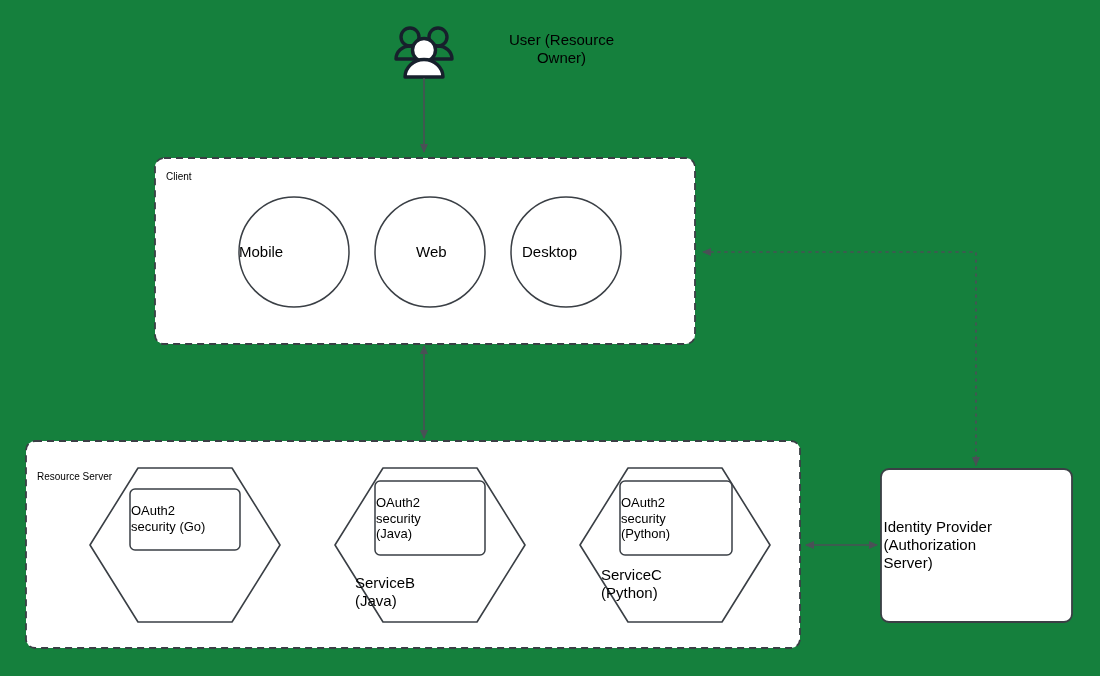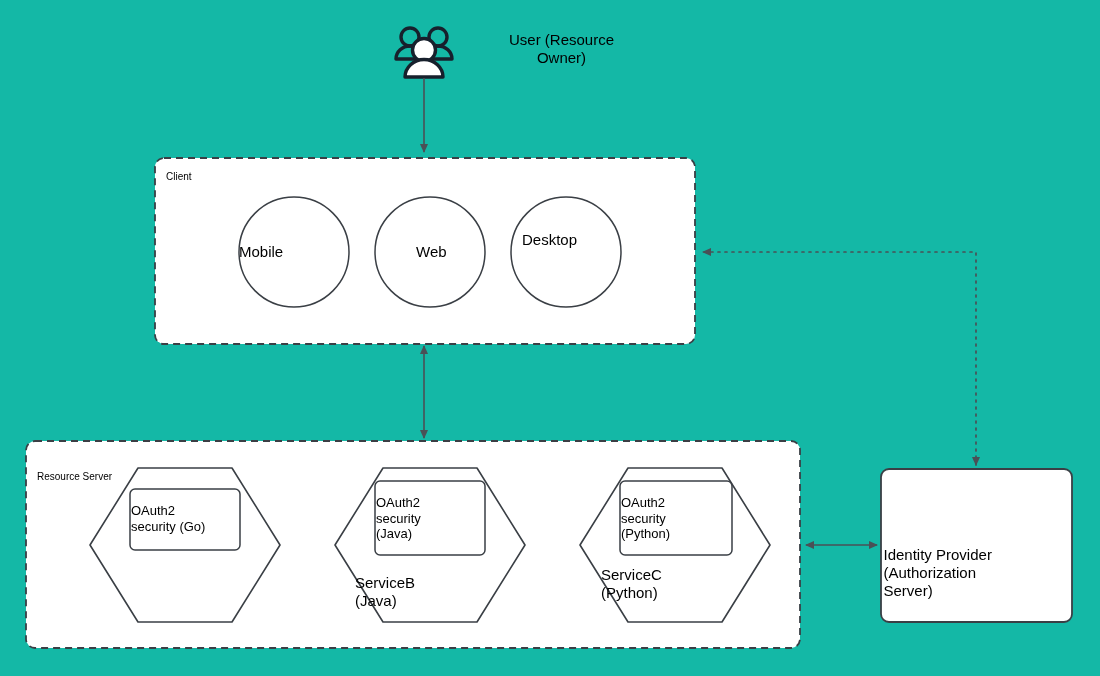--- a/index.html
+++ b/index.html
@@ -10,21 +10,21 @@
   }
   body {
     font-family: "Liberation Sans", sans-serif;
     color: #000000;
     -webkit-font-smoothing: antialiased;
   }
   #canvas {
     position: relative;
     width: 1100px;
     height: 676px;
-    background: #14b8a6;
+    background: #15803d;
     overflow: hidden;
   }
   .svg-layer {
     position: absolute;
     left: 0;
     top: 0;
     width: 1100px;
     height: 676px;
   }
   .label {
@@ -111,36 +111,36 @@
     <path d="M976,465 L976,252 L703,252" fill="none" stroke="#4a5056" stroke-width="1.7" stroke-dasharray="2 5" stroke-linecap="round" marker-start="url(#arrowStart)" marker-end="url(#arrowEndDot)"></path>
   </svg>
 
   <div class="label user-text" style="left:474px; top:31px; width:175px;">User (Resource
 Owner)</div>
 
   <div class="label group-title" style="left:166px; top:171px;">Client</div>
 
   <div class="label label-center node-text" style="left:294px; top:252px; width:110px;">Mobile</div>
   <div class="label label-center node-text" style="left:430px; top:252px; width:110px;margin-left:41px;">Web</div>
-  <div class="label label-center node-text" style="left:566px; top:240px; width:88px;">Desktop</div>
+  <div class="label label-center node-text" style="left:566px; top:252px; width:88px;">Desktop</div>
 
   <div class="label group-title" style="left:37px; top:471px;">Resource Server</div>
 
   <div class="label label-center inner-text" style="left:185px; top:519px; width:108px;">OAuth2
 security (Go)</div>
 
   <div class="label label-center inner-text" style="left:430px; top:518px; width:108px;">OAuth2
 security
 (Java)</div>
   <div class="label label-center node-text" style="left:430px; top:592px; width:150px;">ServiceB
 (Java)</div>
 
   <div class="label label-center inner-text" style="left:676px; top:518px; width:110px;">OAuth2
 security
 (Python)</div>
   <div class="label label-center node-text" style="left:676px; top:584px; width:150px;">ServiceC
 (Python)</div>
 
-  <div class="label label-center node-text" style="left:976px; top:573px; width:185px;">Identity Provider
+  <div class="label label-center node-text" style="left:976px; top:545px; width:185px;">Identity Provider
 (Authorization
 Server)</div>
 
 </div>
 
 </body></html>

